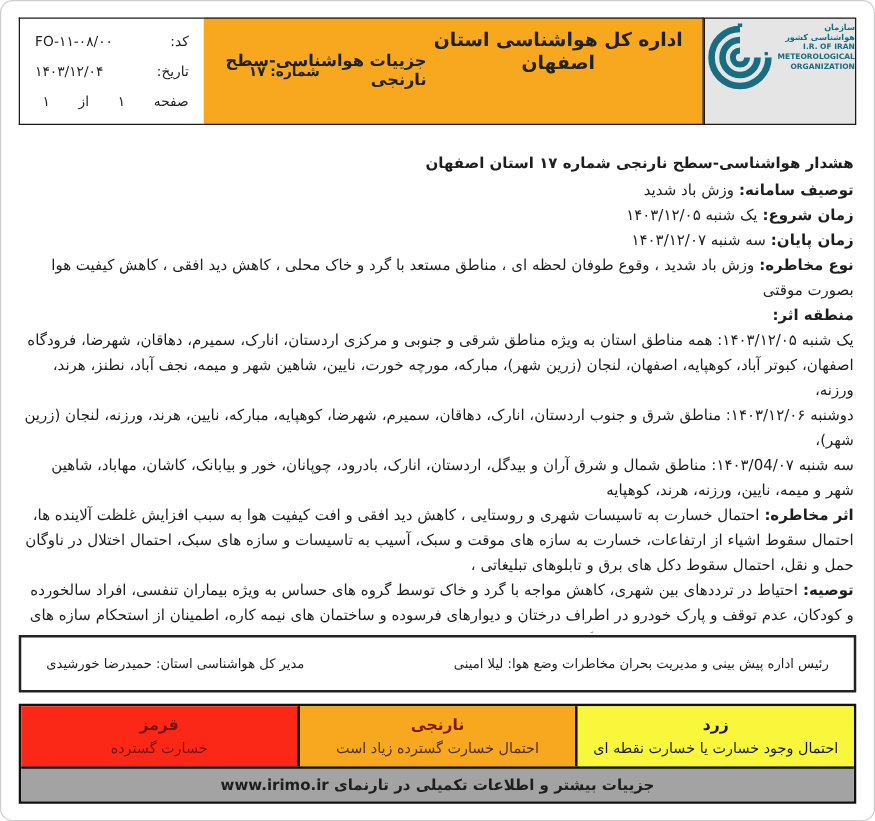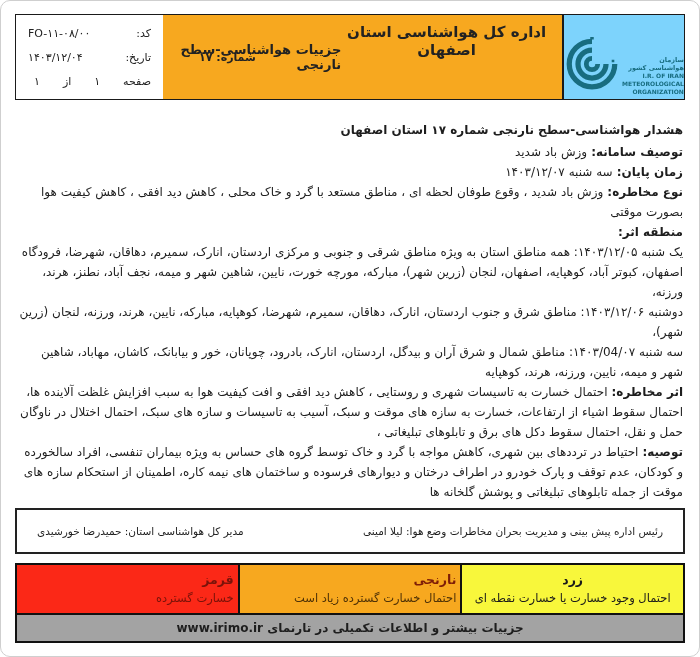--- a/index.html
+++ b/index.html
@@ -10,22 +10,22 @@
     border: 1px solid #cfcfcf; border-radius: 10px;
     background:#fff;
     padding: 13px 14px;
     display: flex; flex-direction: column;
     overflow: hidden;
   }
 
   
   .header { display: flex; align-items: stretch; height: 86px; flex: 0 0 auto; }
   .logo-box {
-    width: 122px; border: 1px solid #1a1a1a; background: #7dd3fc;
-    display: flex; align-items: flex-end; justify-content: center; gap: 2px;
+    width: 122px; border: 1px solid #1a1a1a; background: #e5e5e5;
+    display: flex; align-items: flex-start; justify-content: center; gap: 2px;
     padding: 3px 2px;
   }
   .logo-text { direction: ltr; text-align: right; color: #186d80; font-size: 6px; line-height: 8px; font-weight: bold; }
   .logo-text .fa { font-size: 6.5px; }
   .title-box {
     flex: 1; border: 1px solid #1a1a1a; border-left: none;
     display: flex; flex-direction: row; justify-content: space-around;
     padding: 8px 10px;
   }
   .main-title { text-align: center; font-weight: bold; font-size: 15px; color:#222; }
@@ -51,21 +51,21 @@
   .sig-box {
     flex: 0 0 auto; border: 2px solid #222; height: 46px;
     display: flex; align-items: center; justify-content: space-between;
     padding: 0 20px; font-size: 10.5px; margin-top: 2px;
   }
 
   
   .legend { flex: 0 0 auto; border: 2px solid #111; margin-top: 9px; }
   .legend-cells { display: flex; }
   .level-cell { flex: 1; text-align: center; padding: 7px 4px 8px 4px; }
-  .level-cell + .level-cell { border-inline-start: 2px solid #111; text-align: right; }
+  .level-cell + .level-cell { border-inline-start: 2px solid #111; }
   .level-name { font-weight: bold; font-size: 12.5px; }
   .level-desc { font-size: 11.5px; margin-top: 4px; }
   .lv-yellow .level-name, .lv-yellow .level-desc { color: #1a1a1a; }
   .lv-orange .level-name { color: #7e1d07; }
   .lv-orange .level-desc { color: #4f3207; }
   .lv-red .level-name, .lv-red .level-desc { color: #7a130a; }
   .legend-footer {
     border-top: 2px solid #111; text-align: center;
     padding: 6px 4px; font-size: 12px; font-weight: 600; background: #a3a3a3;
   }
@@ -121,20 +121,23 @@
     </div>
   </div>
 
   <div class="body-sec">
     <p class="heading">هشدار هواشناسی-سطح نارنجی شماره ۱۷ استان اصفهان</p>
 
     <p class="line">
       <strong>توصیف سامانه:</strong><span>وزش باد شدید</span>
     </p>
     <p class="line">
+      <strong>زمان شروع:</strong><span>یک شنبه ۱۴۰۳/۱۲/۰۵</span>
+    </p>
+    <p class="line">
       <strong>زمان پایان:</strong><span>سه شنبه ۱۴۰۳/۱۲/۰۷</span>
     </p>
     <p class="line">
       <strong>نوع مخاطره:</strong><span>وزش باد شدید ، وقوع طوفان لحظه ای ، مناطق مستعد با گرد و خاک محلی ، کاهش دید افقی ، کاهش کیفیت هوا بصورت موقتی</span>
     </p>
     <p class="line">
       <strong>منطقه اثر:</strong><span></span>
     </p>
     <p class="line">
       <span>یک شنبه ۱۴۰۳/۱۲/۰۵: همه مناطق استان به ویژه مناطق شرقی و جنوبی و مرکزی اردستان، انارک، سمیرم، دهاقان، شهرضا، فرودگاه اصفهان، کبوتر آباد، کوهپایه، اصفهان، لنجان (زرین شهر)، مبارکه، مورچه خورت، نایین، شاهین شهر و میمه، نجف آباد، نطنز، هرند، ورزنه،</span>

